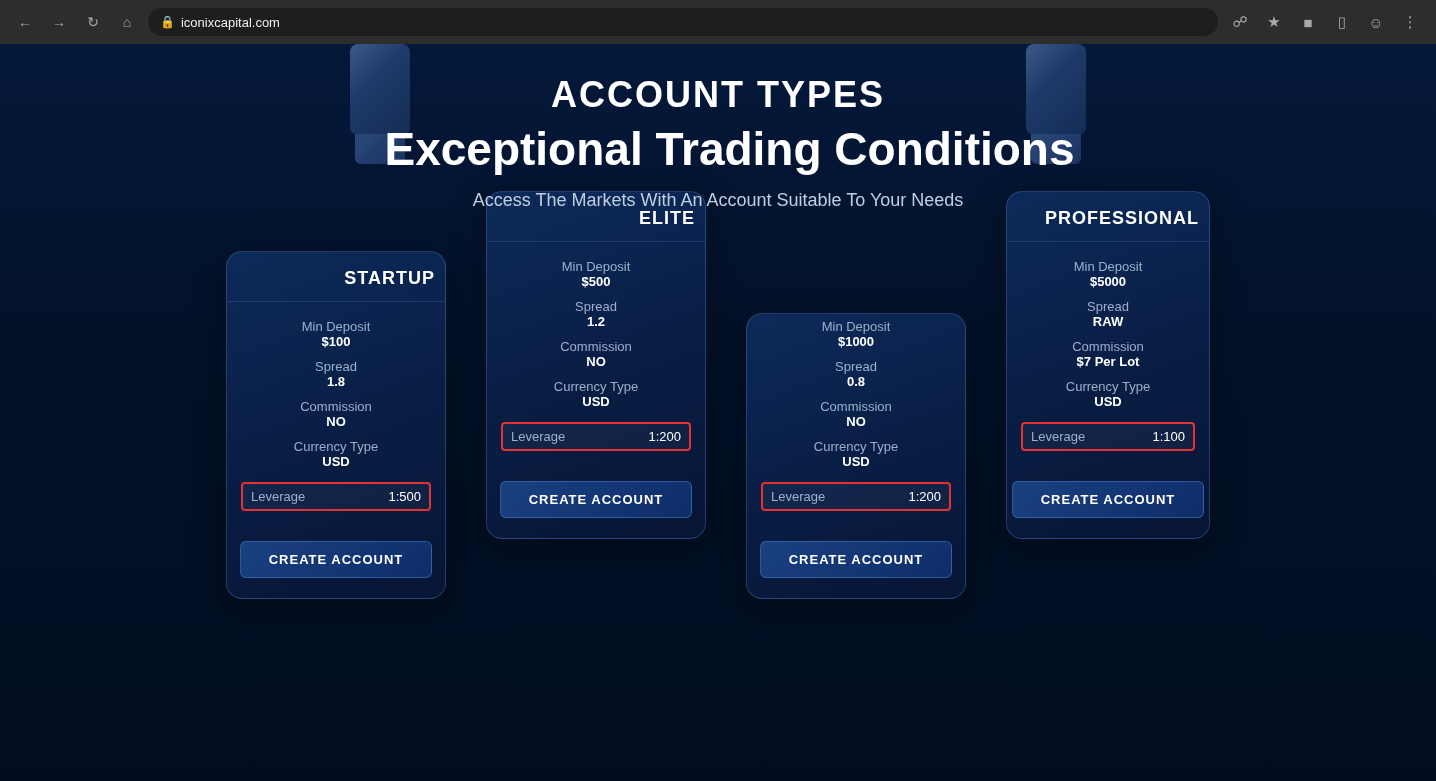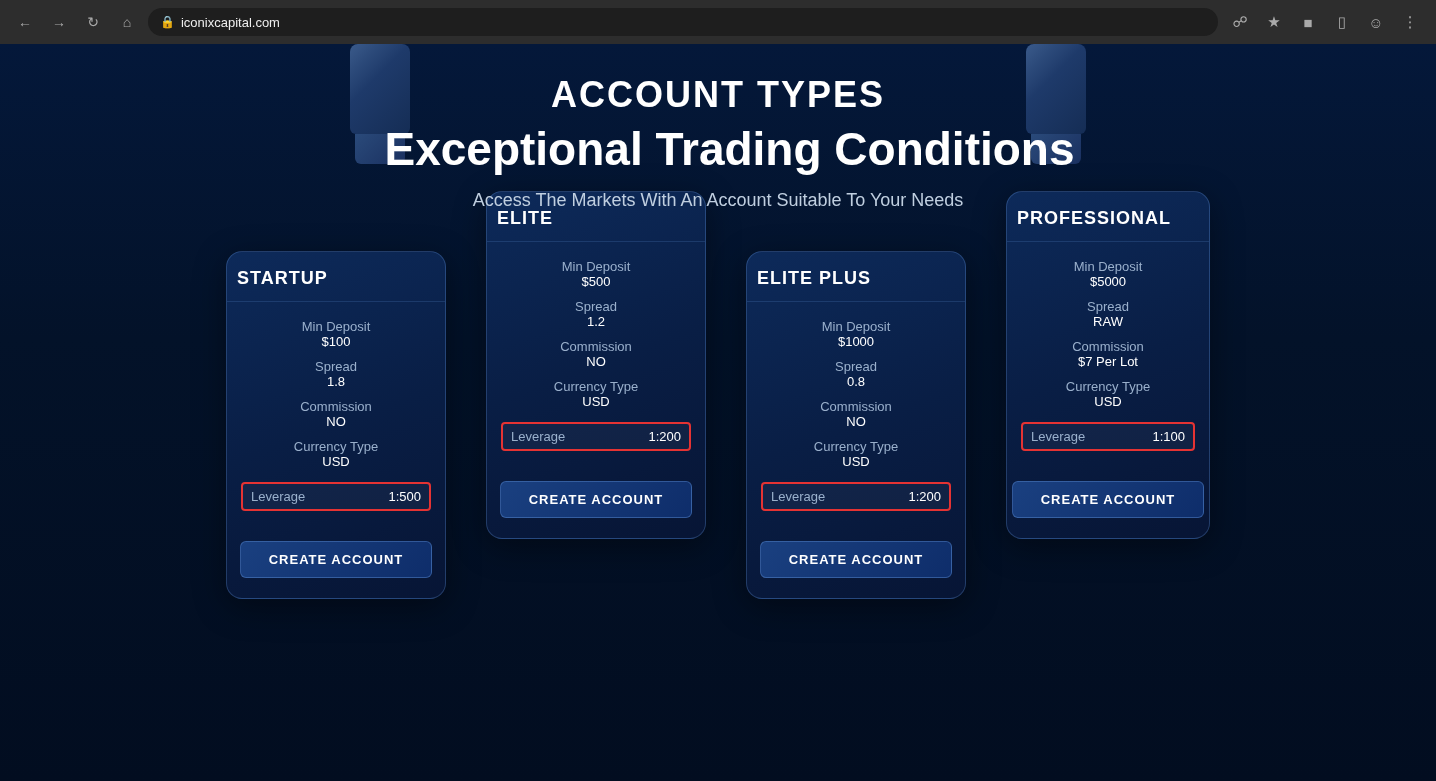--- a/index.html
+++ b/index.html
@@ -153,21 +153,21 @@
       width: 220px;
       margin-bottom: 0px;
     }
     .card-professional {
       width: 204px;
       position: relative;
       top: -60px;
     }
 
     .card-header {
-      text-align: left;
+      text-align: right;
       padding: 16px 10px 12px;
       border-bottom: 1px solid rgba(100, 150, 220, 0.2);
       margin-bottom: 12px;
     }
     .card-title {
       font-size: 18px;
       font-weight: 800;
       color: #ffffff;
       letter-spacing: 1px;
       text-transform: uppercase;
@@ -180,21 +180,21 @@
       padding: 5px 18px;
       font-size: 13px;
       color: #c0d0e8;
       flex-direction: column;
     }
     .card-row-label {
       color: #9ab0cc;
     }
     .card-row-value {
       color: #ffffff;
-      font-weight: 400;
+      font-weight: 700;
     }
 
     
     .leverage-row {
       display: flex;
       justify-content: space-between;
       align-items: center;
       margin: 8px 14px;
       padding: 5px 8px;
       border: 2px solid #e53333;
@@ -317,23 +317,20 @@
         <span class="card-row-value">USD</span>
       </div>
       <div class="leverage-row">
         <span class="leverage-label">Leverage</span>
         <span class="leverage-value">1:200</span>
       </div>
       <button class="create-btn">CREATE ACCOUNT</button>
     </div>
 
     <div class="account-card card-elite-plus">
-      <div class="card-header">
-        <div class="card-title">ELITE PLUS</div>
-      </div>
       <div class="card-row">
         <span class="card-row-label">Min Deposit</span>
         <span class="card-row-value">$1000</span>
       </div>
       <div class="card-row">
         <span class="card-row-label">Spread</span>
         <span class="card-row-value">0.8</span>
       </div>
       <div class="card-row">
         <span class="card-row-label">Commission</span>

